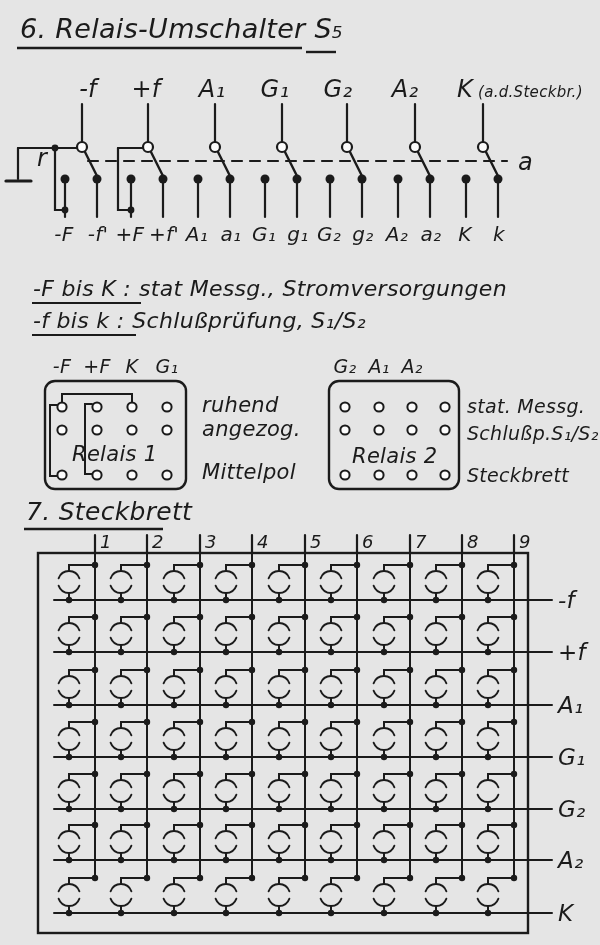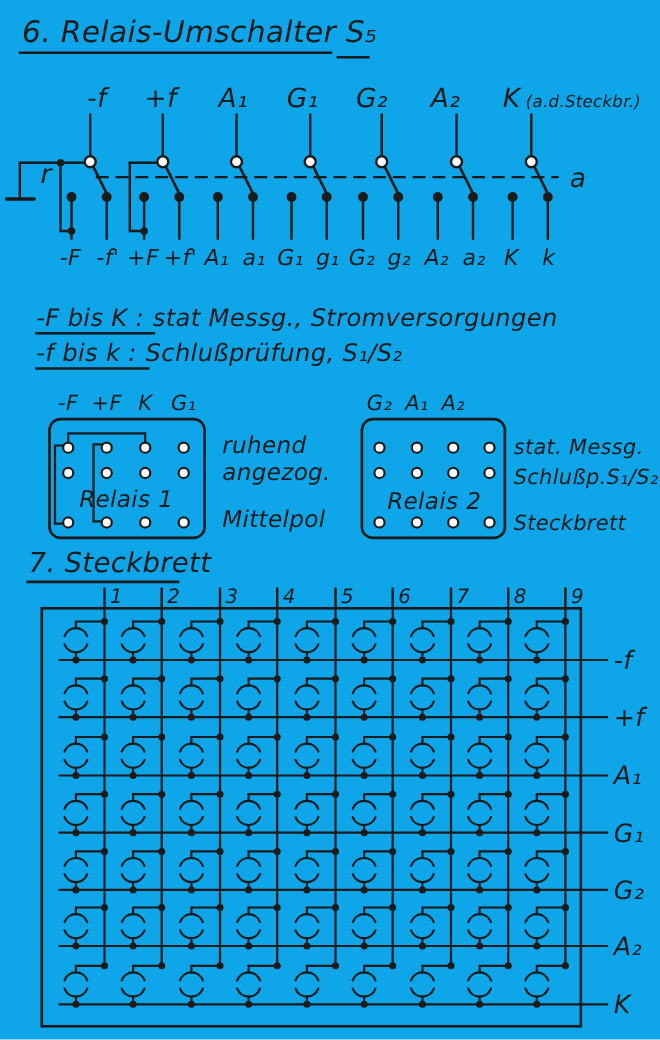--- a/index.html
+++ b/index.html
@@ -1,16 +1,16 @@
 <!DOCTYPE html>
 <html><head>
 <meta charset="utf-8">
 <style>
   html,body{margin:0;padding:0;background:#fcfcfc;}
-  #page{width:600px;height:945px;background:#0ea5e9;position:relative;overflow:hidden;}
+  #page{width:600px;height:945px;background:#e5e5e5;position:relative;overflow:hidden;}
   svg{display:block;}
   .hw{font-family:"DejaVu Sans",sans-serif;font-style:italic;fill:#1b1b1b;letter-spacing:.3px;}
   .wire{stroke:#1b1b1b;fill:none;}
 </style>
 </head>
 <body>
 
 <div id="page">
 <svg id="schematic" width="600" height="945" viewBox="0 0 600 945">
 

